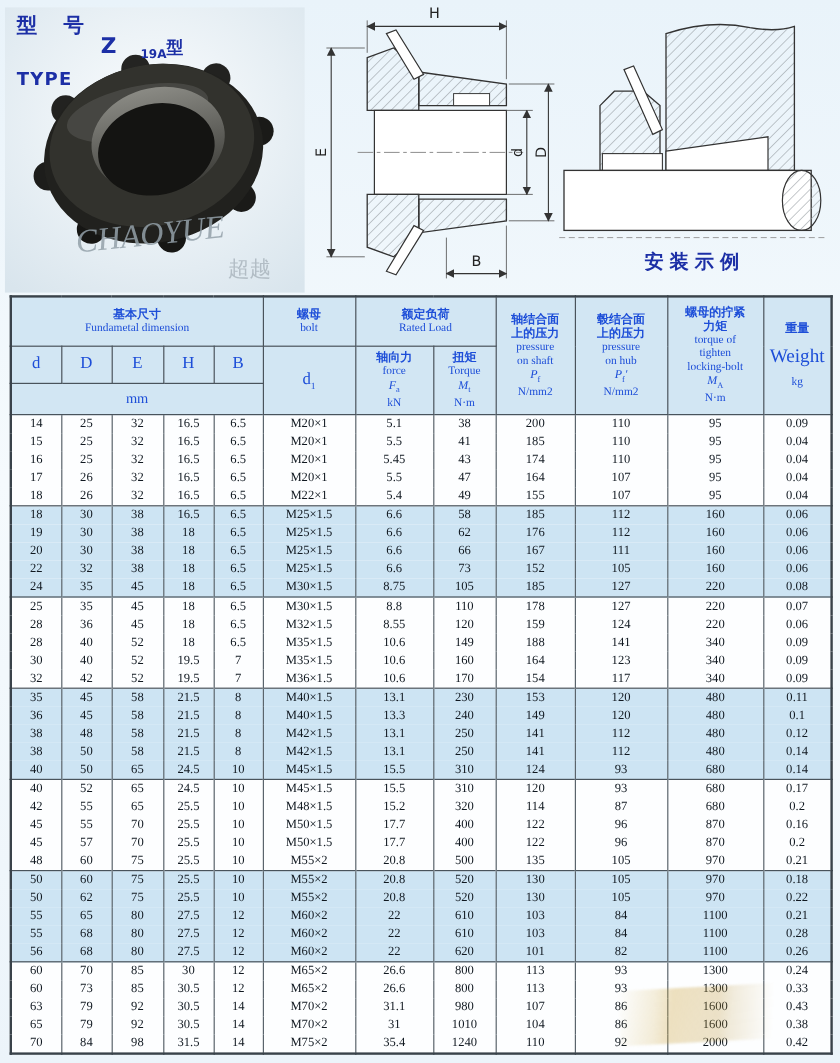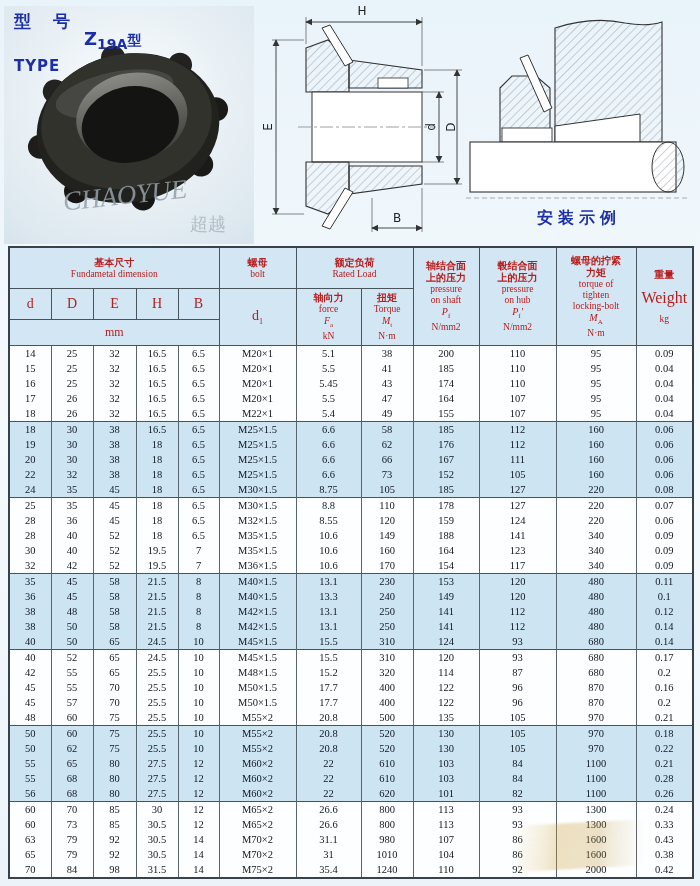--- a/index.html
+++ b/index.html
@@ -8,32 +8,32 @@
     font-family:"Liberation Serif",serif;
     position:relative;
   }
   
   .top{position:relative;height:246px;}
   .title-block{position:absolute;left:14px;top:10px;z-index:5;color:#1c2fa6;}
   .title-cn{font-family:"DejaVu Sans",sans-serif;font-weight:bold;font-size:17px;letter-spacing:8px;}
   .title-en{font-family:"DejaVu Sans",sans-serif;font-weight:bold;font-size:15px;letter-spacing:1px;margin-top:24px;}
   .model-code{position:absolute;left:84px;top:28px;font-family:"DejaVu Sans",sans-serif;font-weight:bold;color:#1c2fa6;}
   .model-code .z{font-size:18px;}
-  .model-code sub{font-size:14px;}
+  .model-code sub{font-size:10px;margin-left:20px;}
   .model-code .suf{font-size:14px;}
   .photo-wrap{position:absolute;left:4px;top:6px;width:250px;height:238px;}
   .drawing1-wrap{position:absolute;left:254px;top:2px;width:212px;height:242px;}
   .drawing2-wrap{position:absolute;left:462px;top:14px;width:234px;height:192px;}
   .install-caption{position:absolute;left:462px;top:208px;width:234px;text-align:center;
     color:#1c2fa6;font-family:"DejaVu Sans",sans-serif;font-weight:bold;font-size:16px;letter-spacing:5px;}
   
   table.spec{border-collapse:collapse;table-layout:fixed;width:684px;margin:0 8px;
     border:2px solid #39424a;background:#fdfeff;}
   .spec th{border:1px solid #49535b;background:#d2e6f3;font-weight:normal;padding:0;
-    color:#b91c1c;vertical-align:middle;text-align:center;}
+    color:#1d4ed8;vertical-align:middle;text-align:center;}
   .spec td{border-left:1px solid #5a646c;border-right:1px solid #5a646c;border-top:none;border-bottom:none;
     text-align:center;font-size:10.5px;height:15px;line-height:15px;padding:0;color:#101820;}
   .spec tr.band td{background:#cde4f3;}
   .spec tr.gstart td{border-top:1px solid #49535b;}
   .cnl{font-size:10px;font-weight:bold;line-height:12px;}
   .enl{font-size:9.5px;line-height:11px;}
   .syml{font-size:10px;line-height:11px;font-style:italic;}
   .syml sub{font-size:7px;font-style:normal;}
   .letter{font-size:14px;}
   .unitmm{font-size:12px;}

